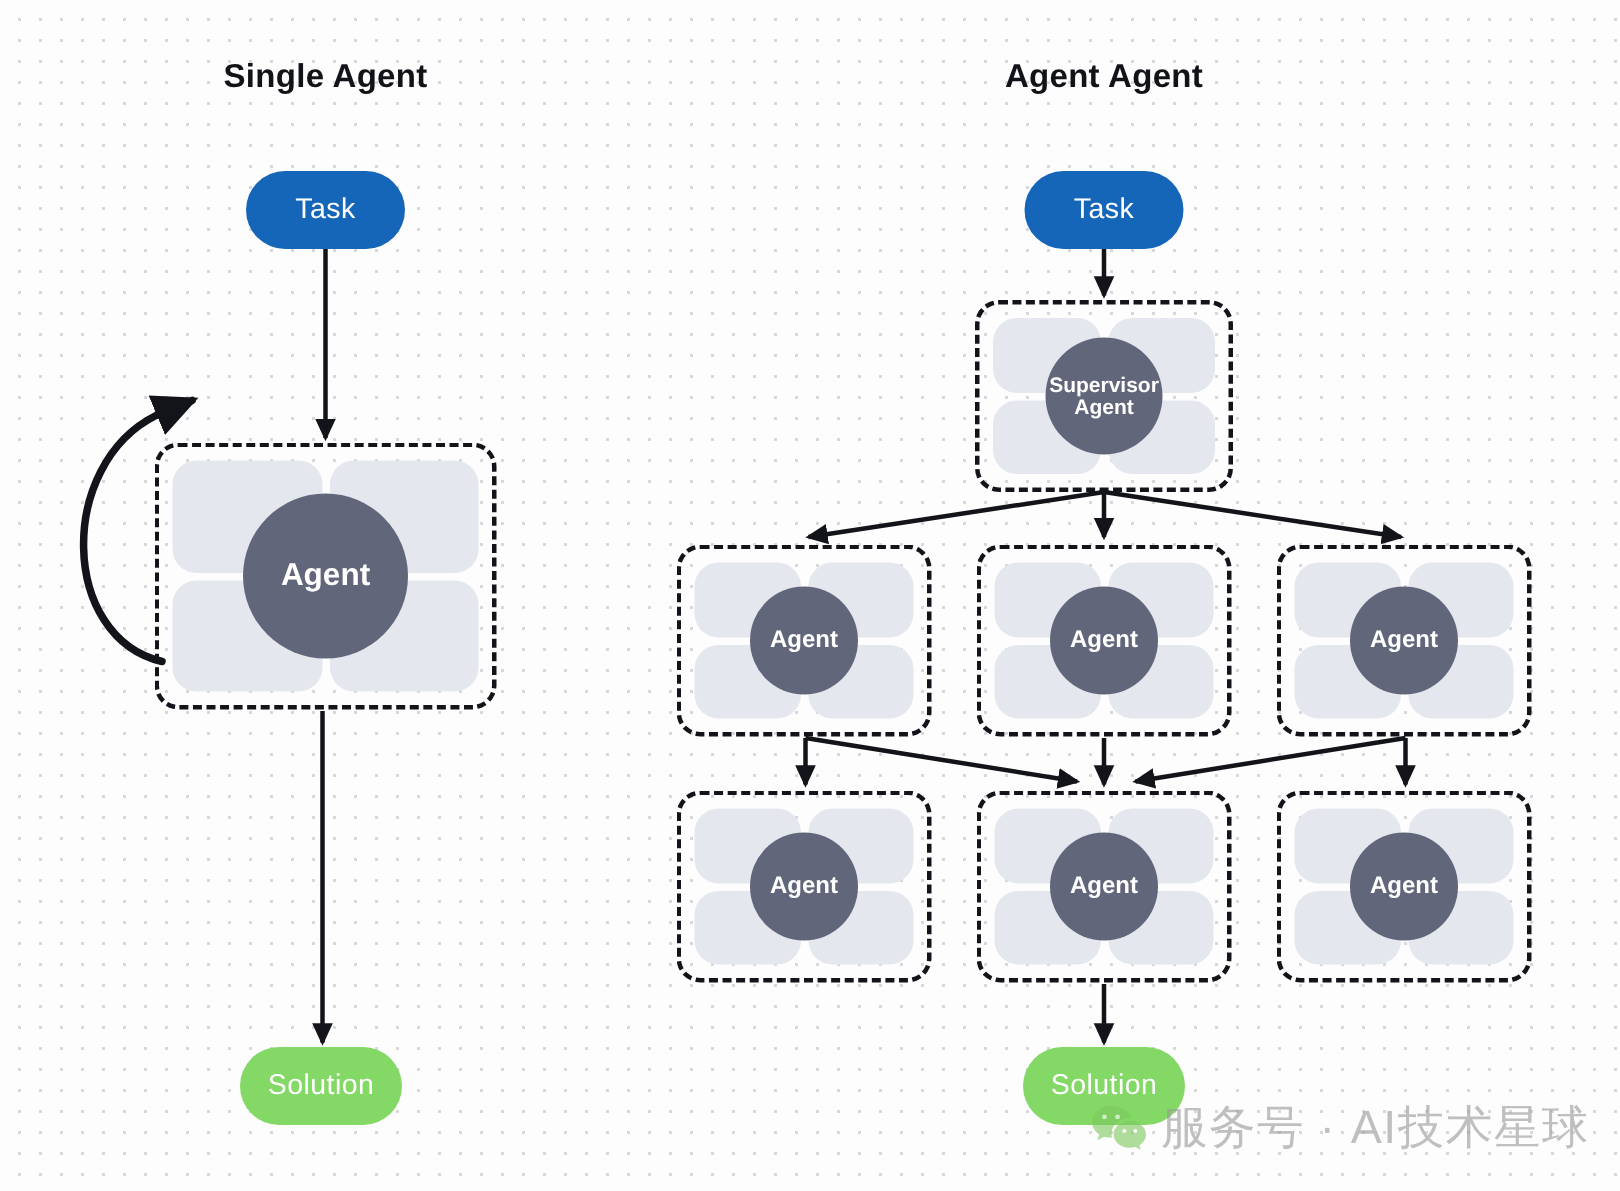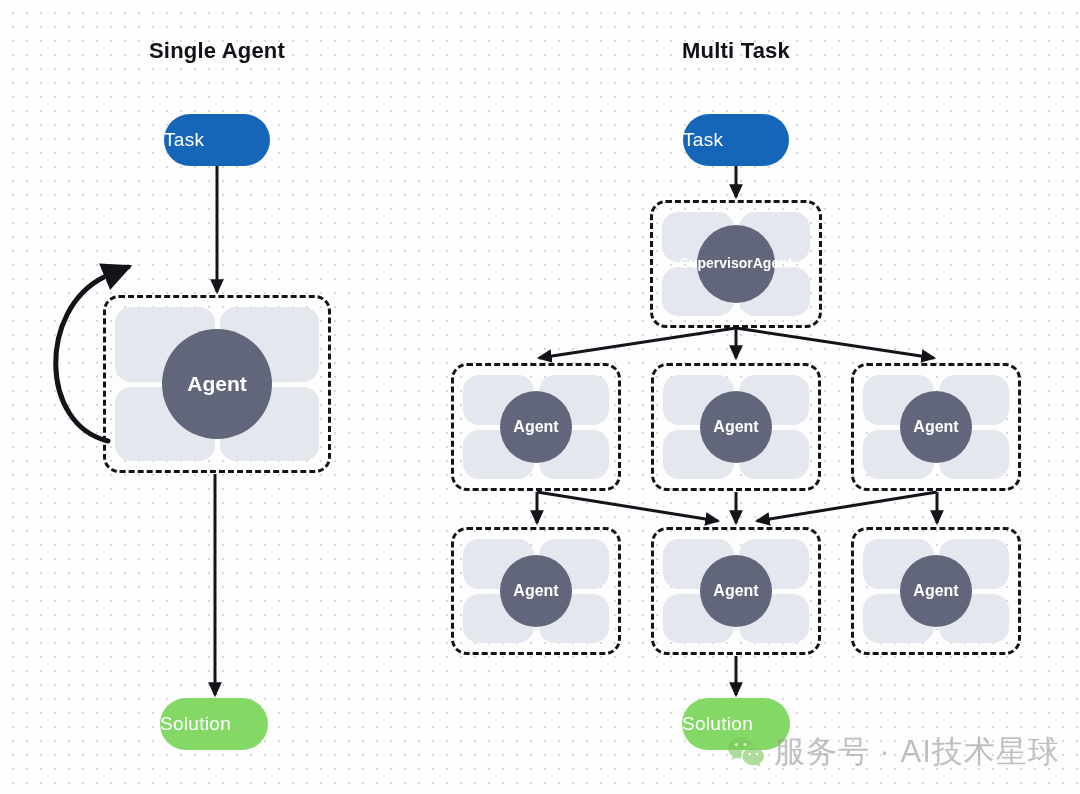--- a/index.html
+++ b/index.html
@@ -29,20 +29,21 @@
     letter-spacing: 0.2px;
     white-space: nowrap;
     transform: translateX(-50%);
   }
 
   
   .pill {
     position: absolute;
     display: flex;
     align-items: center;
+    justify-content: center;
     border-radius: 26px;
     font-size: 19px;
     color: #ffffff;
     transform: translateX(-50%);
     letter-spacing: 0.3px;
   }
   .pill.task   { background: #1565b8; }
   .pill.solution { background: #83d866; }
 
   
@@ -106,21 +107,21 @@
     letter-spacing: 1px;
   }
   .wechat-mark { display: block; }
 </style>
 </head>
 <body>
 
 <div id="canvas">
 
   <div class="section-title" style="left:217px; top:38px;">Single Agent</div>
-  <div class="section-title" style="left:736px; top:38px;">Multi Task</div>
+  <div class="section-title" style="left:736px; top:38px;">Agent Agent</div>
 
   <svg id="edges" viewBox="0 0 1080 794" xmlns="http://www.w3.org/2000/svg">
     <defs>
       <marker id="arrow" viewBox="0 0 10 10" refX="8.2" refY="5" markerWidth="5.2" markerHeight="5.2" orient="auto-start-reverse">
         <path d="M 0 0.6 L 9.6 5 L 0 9.4 z" fill="#12141a"></path>
       </marker>
       <marker id="arrowbig" viewBox="0 0 10 10" refX="8.2" refY="5" markerWidth="6.2" markerHeight="6.2" orient="auto-start-reverse">
         <path d="M 0 0.4 L 9.7 5 L 0 9.6 z" fill="#12141a"></path>
       </marker>
     </defs>
@@ -170,21 +171,21 @@
     <span>Task</span>
   </div>
 
   <div class="agent-card" style="left:736px; top:200px; width:172px; height:128px;">
     <div class="petals">
       <div class="petal"></div>
       <div class="petal"></div>
       <div class="petal"></div>
       <div class="petal"></div>
     </div>
-    <div class="core" style="width:78px; height:78px; font-size:14px; flex-direction:row;">
+    <div class="core" style="width:78px; height:78px; font-size:14px; flex-direction:column;">
       <span>Supervisor</span>
       <span>Agent</span>
     </div>
   </div>
 
   <div class="agent-card" style="left:536px; top:363px; width:170px; height:128px;">
     <div class="petals">
       <div class="petal"></div>
       <div class="petal"></div>
       <div class="petal"></div>

